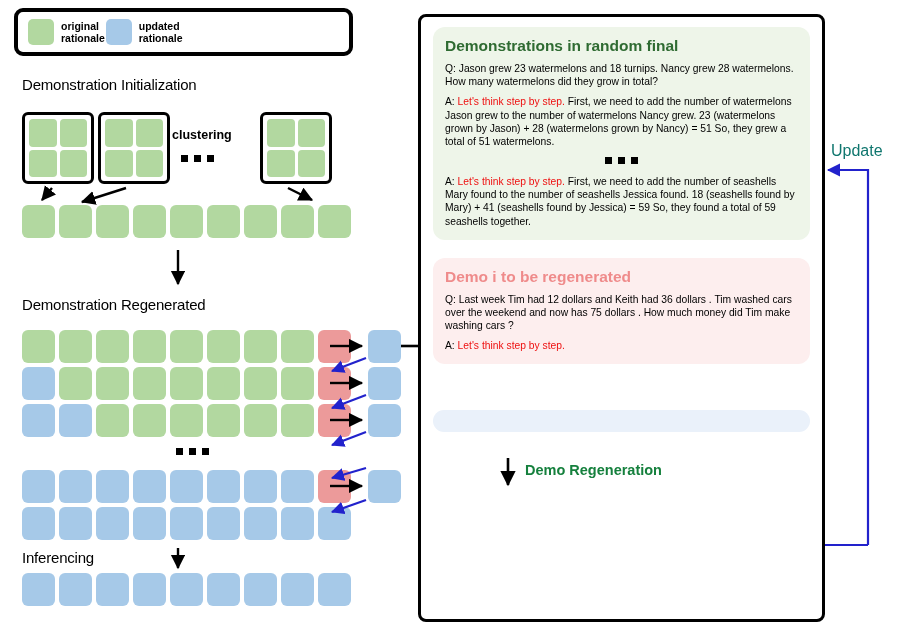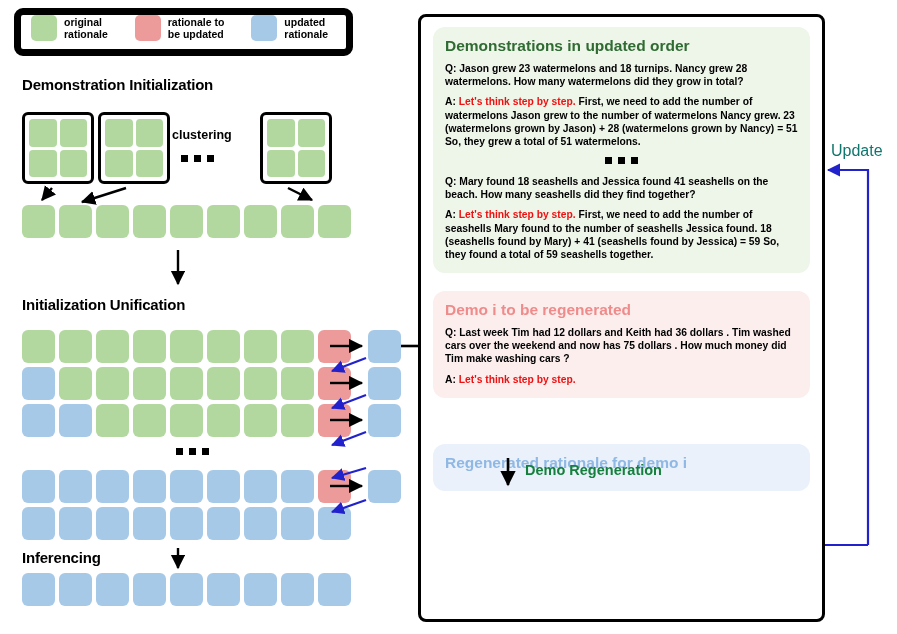--- a/index.html
+++ b/index.html
@@ -8,36 +8,36 @@
     background: #ffffff;
     font-family: "Liberation Sans", sans-serif;
     position: relative;
     overflow: hidden;
   }
 
   
   #legend {
     position: absolute; left: 14px; top: 8px;
     width: 339px; height: 48px;
-    border: 7px solid #000000; border-radius: 9px;
+    border: 4px solid #000000; border-radius: 9px;
     background: #fff;
-    display: flex; align-items: flex-start;
-    padding: 0 10px; gap: 27px;
+    display: flex; align-items: center;
+    padding: 0 10px; gap: 1px;
   }
   .legend-entry { display: flex; align-items: center; gap: 7px; }
   .legend-swatch { width: 26px; height: 26px; border-radius: 5px; flex: 0 0 auto; }
   .legend-text {
     font-size: 10.5px; font-weight: bold; color: #000;
     line-height: 1.15; white-space: pre-line;
   }
 
   
   .section-title {
     position: absolute;
-    font-size: 15px; font-weight: bold; color: #000;
+    font-size: 15px; font-weight: normal; color: #000;
     letter-spacing: -0.2px;
   }
   #title-init { left: 22px; top: 76px; }
   #title-unif { left: 22px; top: 296px; }
   #title-infer { left: 22px; top: 549px; }
 
   
   .cluster {
     position: absolute; top: 112px;
     width: 72px; height: 72px;
@@ -101,21 +101,21 @@
   .card { border-radius: 12px; padding: 10px 12px 12px 12px; }
   .card-green { background: #eef5e9; }
   .card-pink  { background: #fdeeee; }
   .card-blue  { background: #eaf1fa; }
 
   .card-title { font-size: 15.5px; font-weight: bold; margin-bottom: 7px; }
   .title-green { color: #2f6b32; }
   .title-pink  { color: #ef8b8b; }
   .title-blue  { color: #8fb8e4; }
 
-  .qa { font-size: 10.3px; font-weight: bold; color: #000; line-height: 1.28; margin-bottom: 7px; }
+  .qa { font-size: 10.3px; font-weight: normal; color: #000; line-height: 1.28; margin-bottom: 7px; }
   .qa:last-child { margin-bottom: 0; }
   .red { color: #ee1111; }
 
   .inline-dots {
     display: flex; gap: 6px; justify-content: center;
     margin: 9px 0 11px 0;
   }
   .inline-dots span { width: 7px; height: 7px; background: #000; display: block; }
 
   #regen-label {
@@ -130,25 +130,20 @@
 </head>
 <body>
 
 <div id="legend">
   <div class="legend-entry">
     <span class="legend-swatch" style="background: rgb(178, 216, 160);"></span>
     <span class="legend-text">original
 rationale</span>
   </div>
   <div class="legend-entry">
-    <span class="legend-swatch" style="background: rgb(236, 154, 154);"></span>
-    <span class="legend-text">rationale to
-be updated</span>
-  </div>
-  <div class="legend-entry">
     <span class="legend-swatch" style="background: rgb(166, 201, 232);"></span>
     <span class="legend-text">updated
 rationale</span>
   </div>
 </div>
 
 <div class="section-title" id="title-init">Demonstration Initialization</div>
 
 <div class="cluster" id="cluster-1">
     <div class="cell" style="background: rgb(178, 216, 160);"></div>
@@ -181,21 +176,21 @@
     <div class="tile" style="background: rgb(178, 216, 160);"></div>
     <div class="tile" style="background: rgb(178, 216, 160);"></div>
     <div class="tile" style="background: rgb(178, 216, 160);"></div>
     <div class="tile" style="background: rgb(178, 216, 160);"></div>
     <div class="tile" style="background: rgb(178, 216, 160);"></div>
     <div class="tile" style="background: rgb(178, 216, 160);"></div>
     <div class="tile" style="background: rgb(178, 216, 160);"></div>
     <div class="tile" style="background: rgb(178, 216, 160);"></div>
   </div>
 
-<div class="section-title" id="title-unif">Initialization Unification</div>
+<div class="section-title" id="title-unif">Demonstration Regenerated</div>
 
 <div class="tile-row" id="row-u1">
     <div class="tile" style="background: rgb(178, 216, 160);"></div>
     <div class="tile" style="background: rgb(178, 216, 160);"></div>
     <div class="tile" style="background: rgb(178, 216, 160);"></div>
     <div class="tile" style="background: rgb(178, 216, 160);"></div>
     <div class="tile" style="background: rgb(178, 216, 160);"></div>
     <div class="tile" style="background: rgb(178, 216, 160);"></div>
     <div class="tile" style="background: rgb(178, 216, 160);"></div>
     <div class="tile" style="background: rgb(178, 216, 160);"></div>
@@ -302,59 +297,55 @@
 
   <path d="M868,545 L868,170 L828,170" fill="none" stroke="#2222cc" stroke-width="2.2" marker-end="url(#ah-blue)"></path>
   <path d="M800,545 L868,545" fill="none" stroke="#2222cc" stroke-width="2.2"></path>
 </svg>
 
 <div id="update-label">Update</div>
 
 <div id="right-panel">
 
   <div class="card card-green">
-    <div class="card-title title-green">Demonstrations in updated order</div>
+    <div class="card-title title-green">Demonstrations in random final</div>
 
     <div class="qa">
       <span>Q: </span><span>Jason grew 23 watermelons and 18 turnips. Nancy grew 28 watermelons. How many watermelons did they grow in total?</span>
     </div>
     <div class="qa">
       <span>A: </span><span class="red">Let's think step by step.</span><span> First, we need to add the number of watermelons Jason grew to the number of watermelons Nancy grew. 23 (watermelons grown by Jason) + 28 (watermelons grown by Nancy) = 51 So, they grew a total of 51 watermelons.</span>
     </div>
 
     <div class="inline-dots">
         <span></span>
         <span></span>
         <span></span>
       </div>
 
     <div class="qa">
-      <span>Q: </span><span>Mary found 18 seashells and Jessica found 41 seashells on the beach. How many seashells did they find together?</span>
-    </div>
-    <div class="qa">
       <span>A: </span><span class="red">Let's think step by step.</span><span> First, we need to add the number of seashells Mary found to the number of seashells Jessica found. 18 (seashells found by Mary) + 41 (seashells found by Jessica) = 59 So, they found a total of 59 seashells together.</span>
     </div>
   </div>
 
   <div style="height:18px"></div>
 
   <div class="card card-pink">
     <div class="card-title title-pink">Demo i to be regenerated</div>
     <div class="qa">
       <span>Q: </span><span>Last week Tim had 12 dollars and Keith had 36 dollars . Tim washed cars over the weekend and now has 75 dollars . How much money did Tim make washing cars ?</span>
     </div>
     <div class="qa">
       <span>A: </span><span class="red">Let's think step by step.</span>
     </div>
   </div>
 
   <div style="height:46px"></div>
 
   <div class="card card-blue">
-    <div class="card-title title-blue">Regenerated rationale for demo i</div>
   </div>
 </div>
 
 <div id="regen-label">Demo Regeneration</div>
 
 <svg style="position:absolute;left:0;top:0;width:897px;height:634px;pointer-events:none">
   <defs>
     <marker id="ah-black2" markerWidth="7" markerHeight="7" refX="5.5" refY="3" orient="auto">
       <path d="M0,0 L6,3 L0,6 z" fill="#000"></path>
     </marker>

